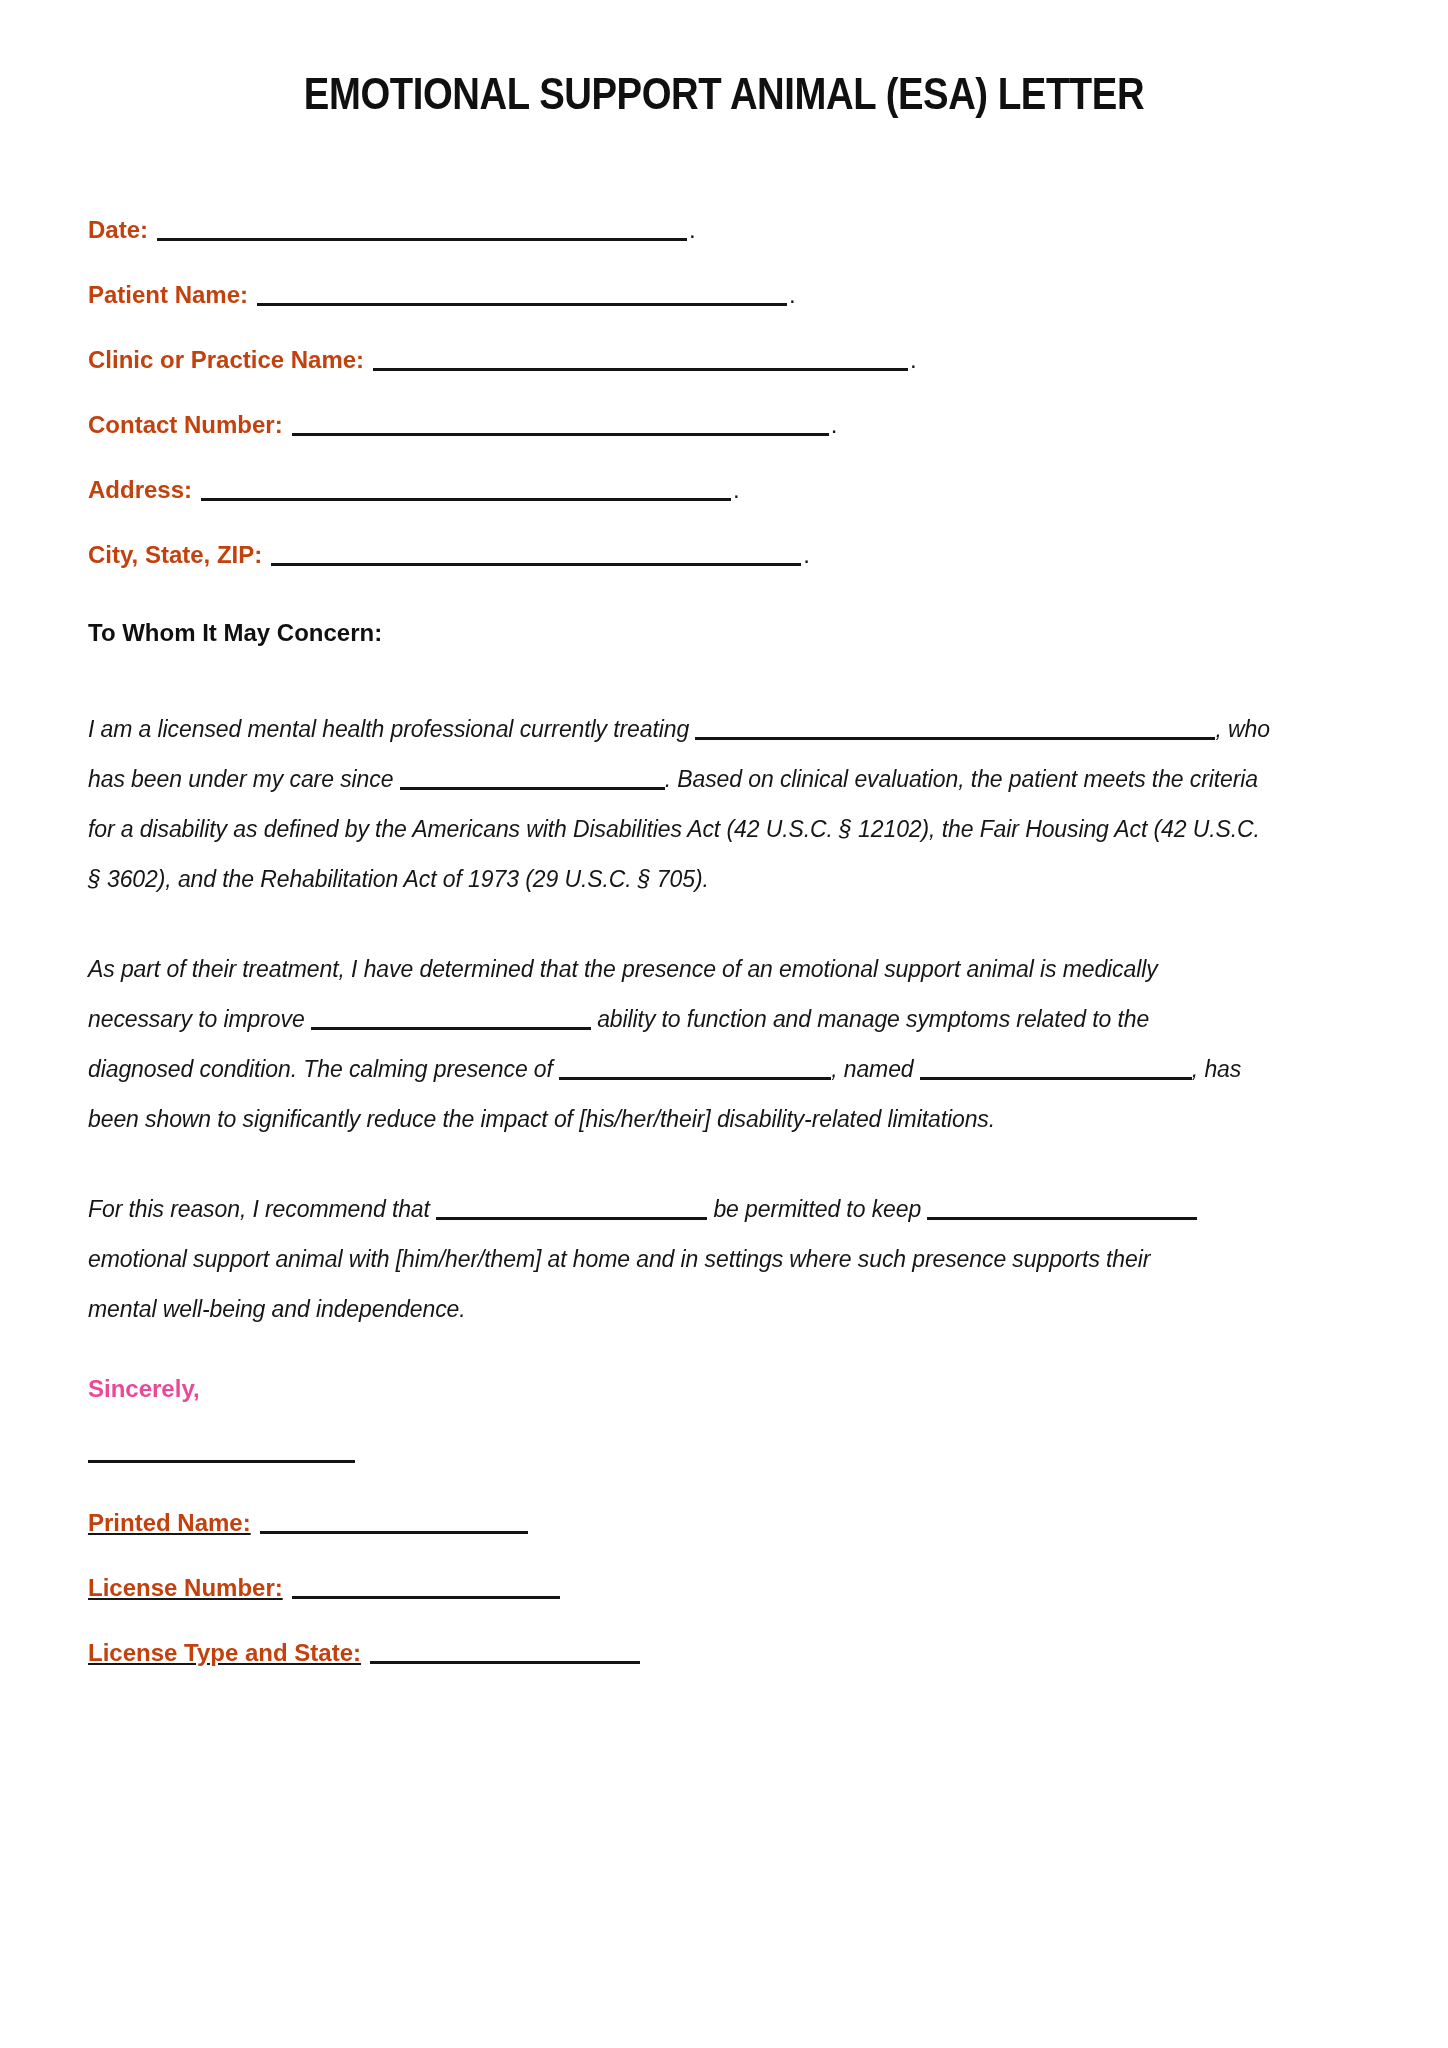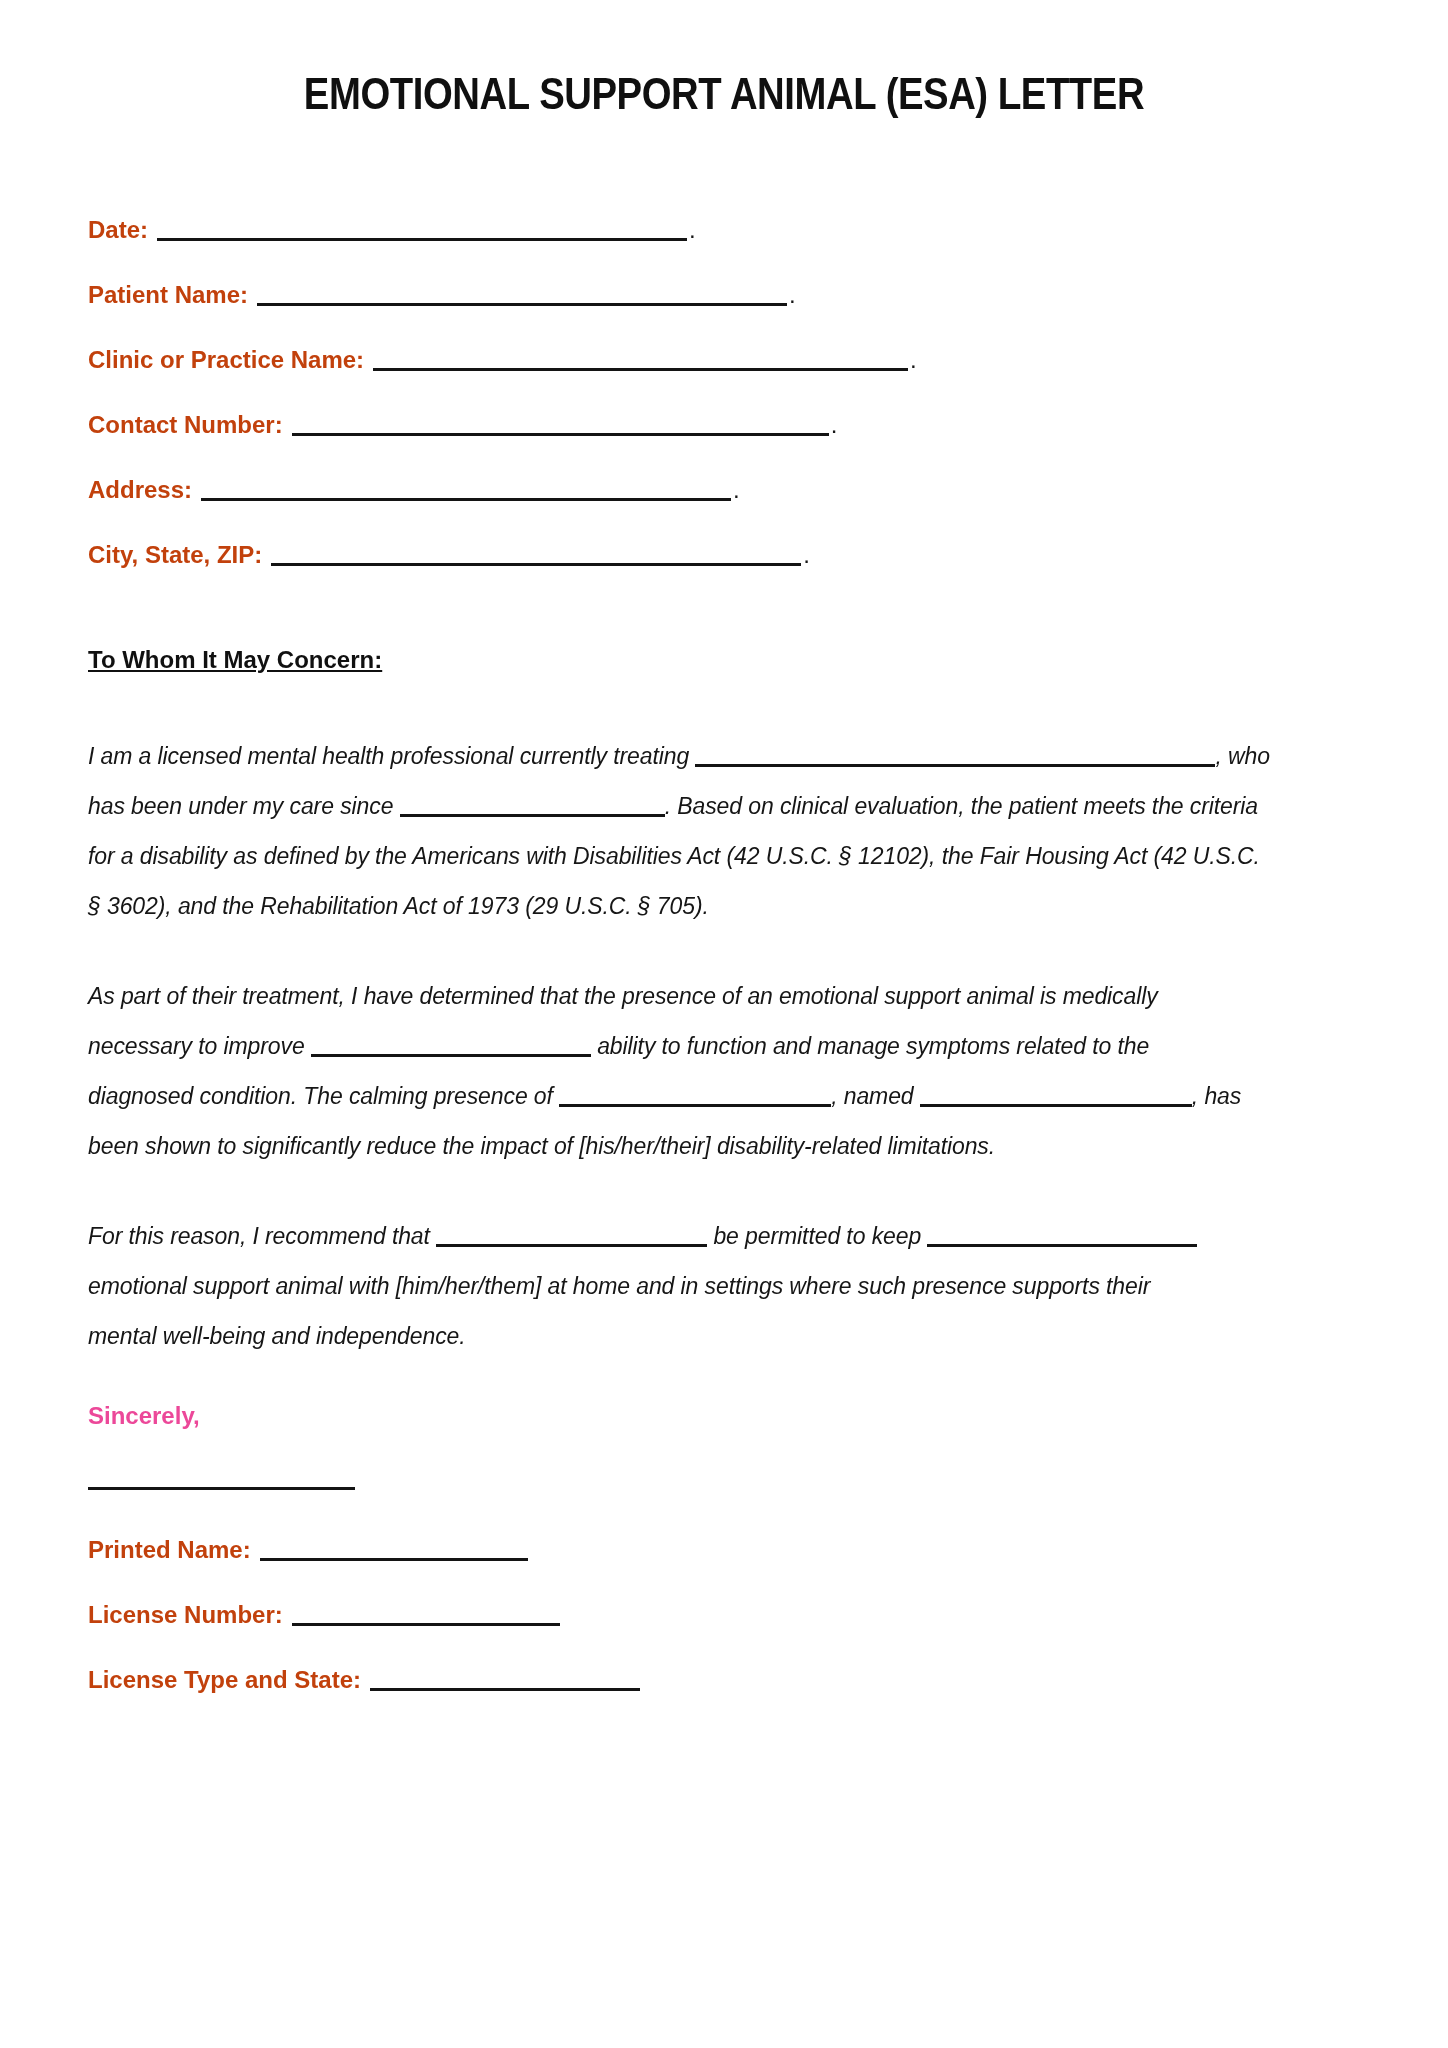--- a/index.html
+++ b/index.html
@@ -34,26 +34,25 @@
   .field-row:last-child{margin-bottom:0;}
   .flabel{font-weight:700;color:#c2410c;}
   .blank{
     display:inline-block;
     border-bottom:3px solid #141414;
     transform:translateY(3px);
   }
   .field-row .blank{margin-left:9px;}
   .fsuffix{margin-left:2px;}
   .salutation{
-    margin-top:75px;
+    margin-top:48px;
     font-size:24px;
     font-weight:700;
     color:#101010;
     line-height:30px;
-    text-decoration:underline;
   }
   #paragraphs{margin-top:56px;font-style:italic;}
   .para{
     font-size:23px;
     line-height:50px;
     margin:0 0 40px 0;
     letter-spacing:-0.1px;
   }
   .pline{white-space:nowrap;}
   .sincerely{
@@ -61,21 +60,21 @@
     font-size:24px;
     font-weight:700;
     color:#ec4899;
     line-height:30px;
   }
   .signature-line{
     margin-top:40px;
     height:22px;
     line-height:22px;
   }
-  .fields.closing{margin-top:42px;}
+  .fields.closing{margin-top:42px;text-decoration:underline;}
   .footer{
     position:absolute;
     left:88px;
     right:86px;
     top:1943px;
     display:flex;
     justify-content:space-between;
     align-items:flex-start;
     color:#8c8c8c;
   }

